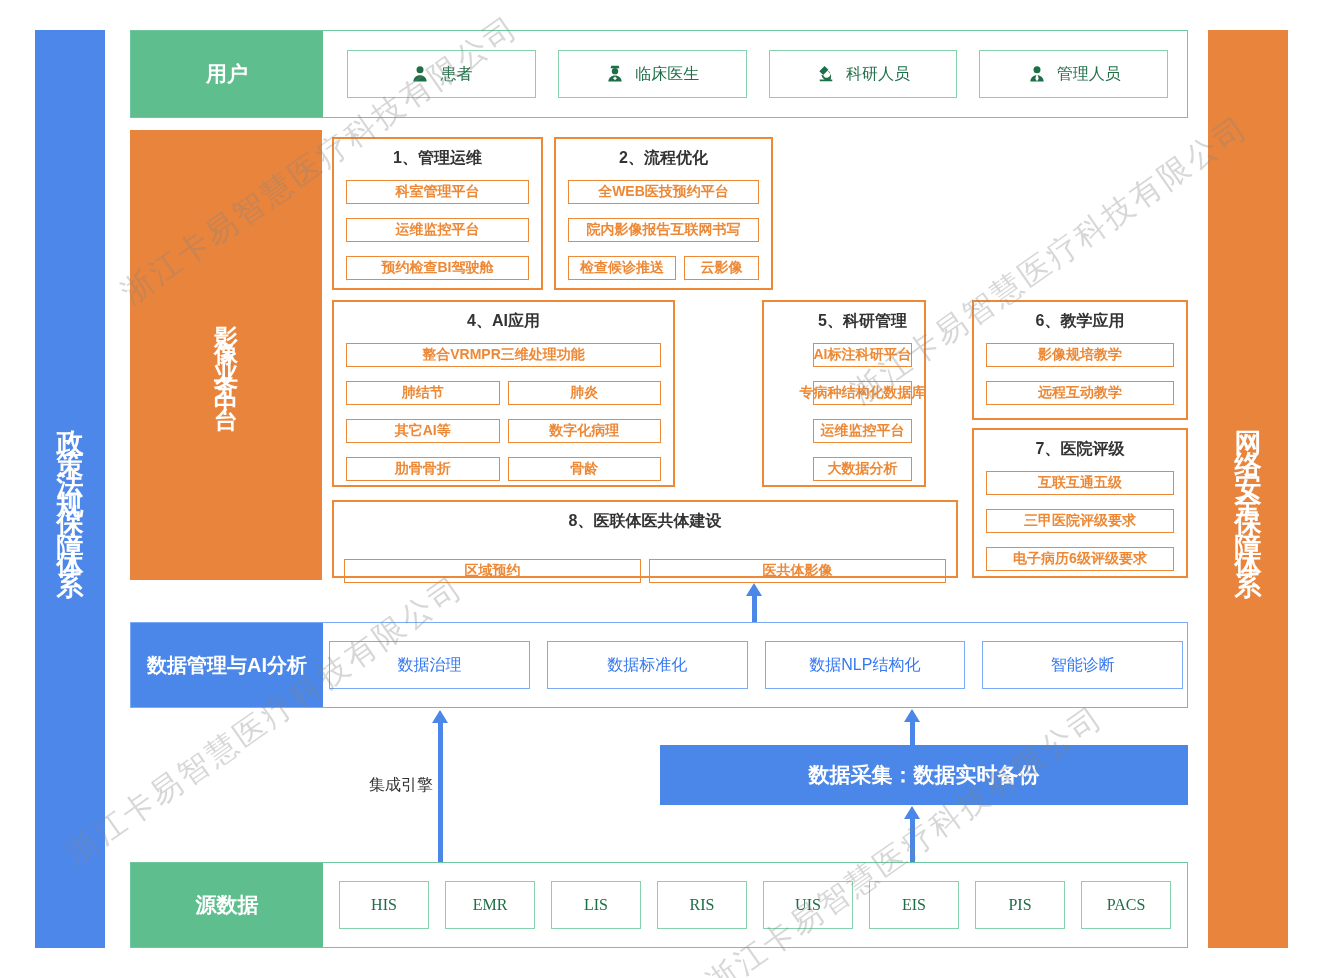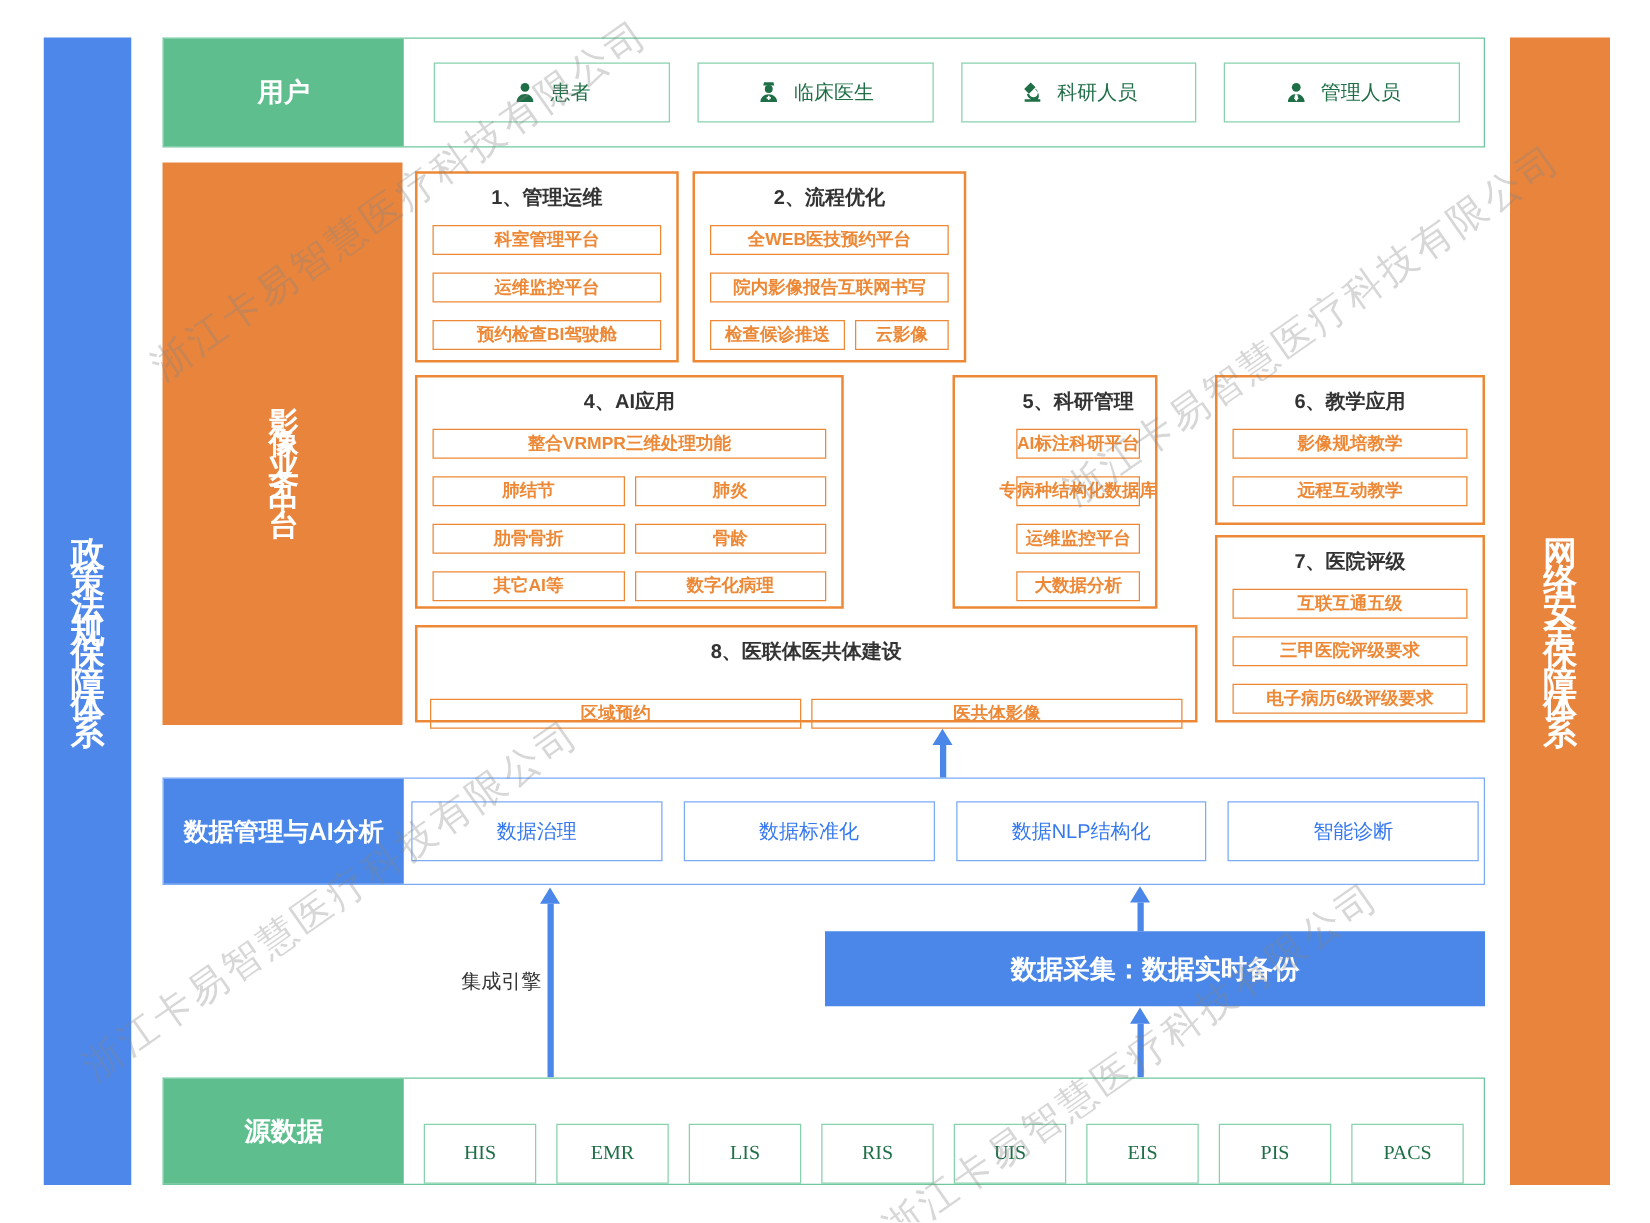--- a/index.html
+++ b/index.html
@@ -45,21 +45,21 @@
   .collect-box{position:absolute;left:660px;top:745px;width:528px;height:60px;background:#4a87e8;
                display:flex;align-items:center;justify-content:center;color:#fff;font-weight:bold;font-size:21px;}
   .engine-label{position:absolute;left:355px;top:775px;width:78px;text-align:right;
                 font-size:16px;color:#333;}
   .arrow{position:absolute;width:18px;display:flex;flex-direction:column;align-items:center;}
   .arrow-head{width:0;height:0;border-left:8px solid transparent;border-right:8px solid transparent;
               border-bottom:13px solid #4a87e8;}
   .arrow-shaft{width:5px;flex:1;background:#4a87e8;}
   
   .row-src{top:862px;height:86px;border:1.5px solid #6ec79e;font-family:Liberation Serif, serif;}
-  .row-src .band-items{gap:16px;padding:0 16px;align-items:flex-end;}
+  .row-src .band-items{gap:16px;padding:0 16px;}
   .src-item{flex:1;height:48px;border:1.5px solid #86d2ac;color:#1e6e46;font-size:16px;
             display:flex;align-items:center;justify-content:center;box-sizing:border-box;}
   
   .wm{position:absolute;color:rgba(134,134,134,0.33);font-size:31px;letter-spacing:3px;
       white-space:nowrap;transform:translate(-50%,-50%) rotate(-35deg);pointer-events:none;z-index:40;}
 </style>
 </head>
 <body>
 
 <div class="canvas">
@@ -138,26 +138,26 @@
 
     <div class="sec" style="left:202px;top:170px;width:343px;height:187px;">
       <div class="sec-title">4、AI应用</div>
       <div class="sec-items">
         <div class="o-item">整合VRMPR三维处理功能</div>
         <div class="sec-row">
           <div class="o-item">肺结节</div>
           <div class="o-item">肺炎</div>
         </div>
         <div class="sec-row">
+          <div class="o-item">其它AI等</div>
+          <div class="o-item">数字化病理</div>
+        </div>
+        <div class="sec-row">
           <div class="o-item">肋骨骨折</div>
           <div class="o-item">骨龄</div>
-        </div>
-        <div class="sec-row">
-          <div class="o-item">其它AI等</div>
-          <div class="o-item">数字化病理</div>
         </div>
       </div>
     </div>
 
     <div class="sec" style="left:632px;top:170px;width:164px;height:187px;padding-left:37px;">
       <div class="sec-title">5、科研管理</div>
       <div class="sec-items">
         <div class="o-item">AI标注科研平台</div>
         <div class="o-item">专病种结构化数据库</div>
         <div class="o-item">运维监控平台</div>

